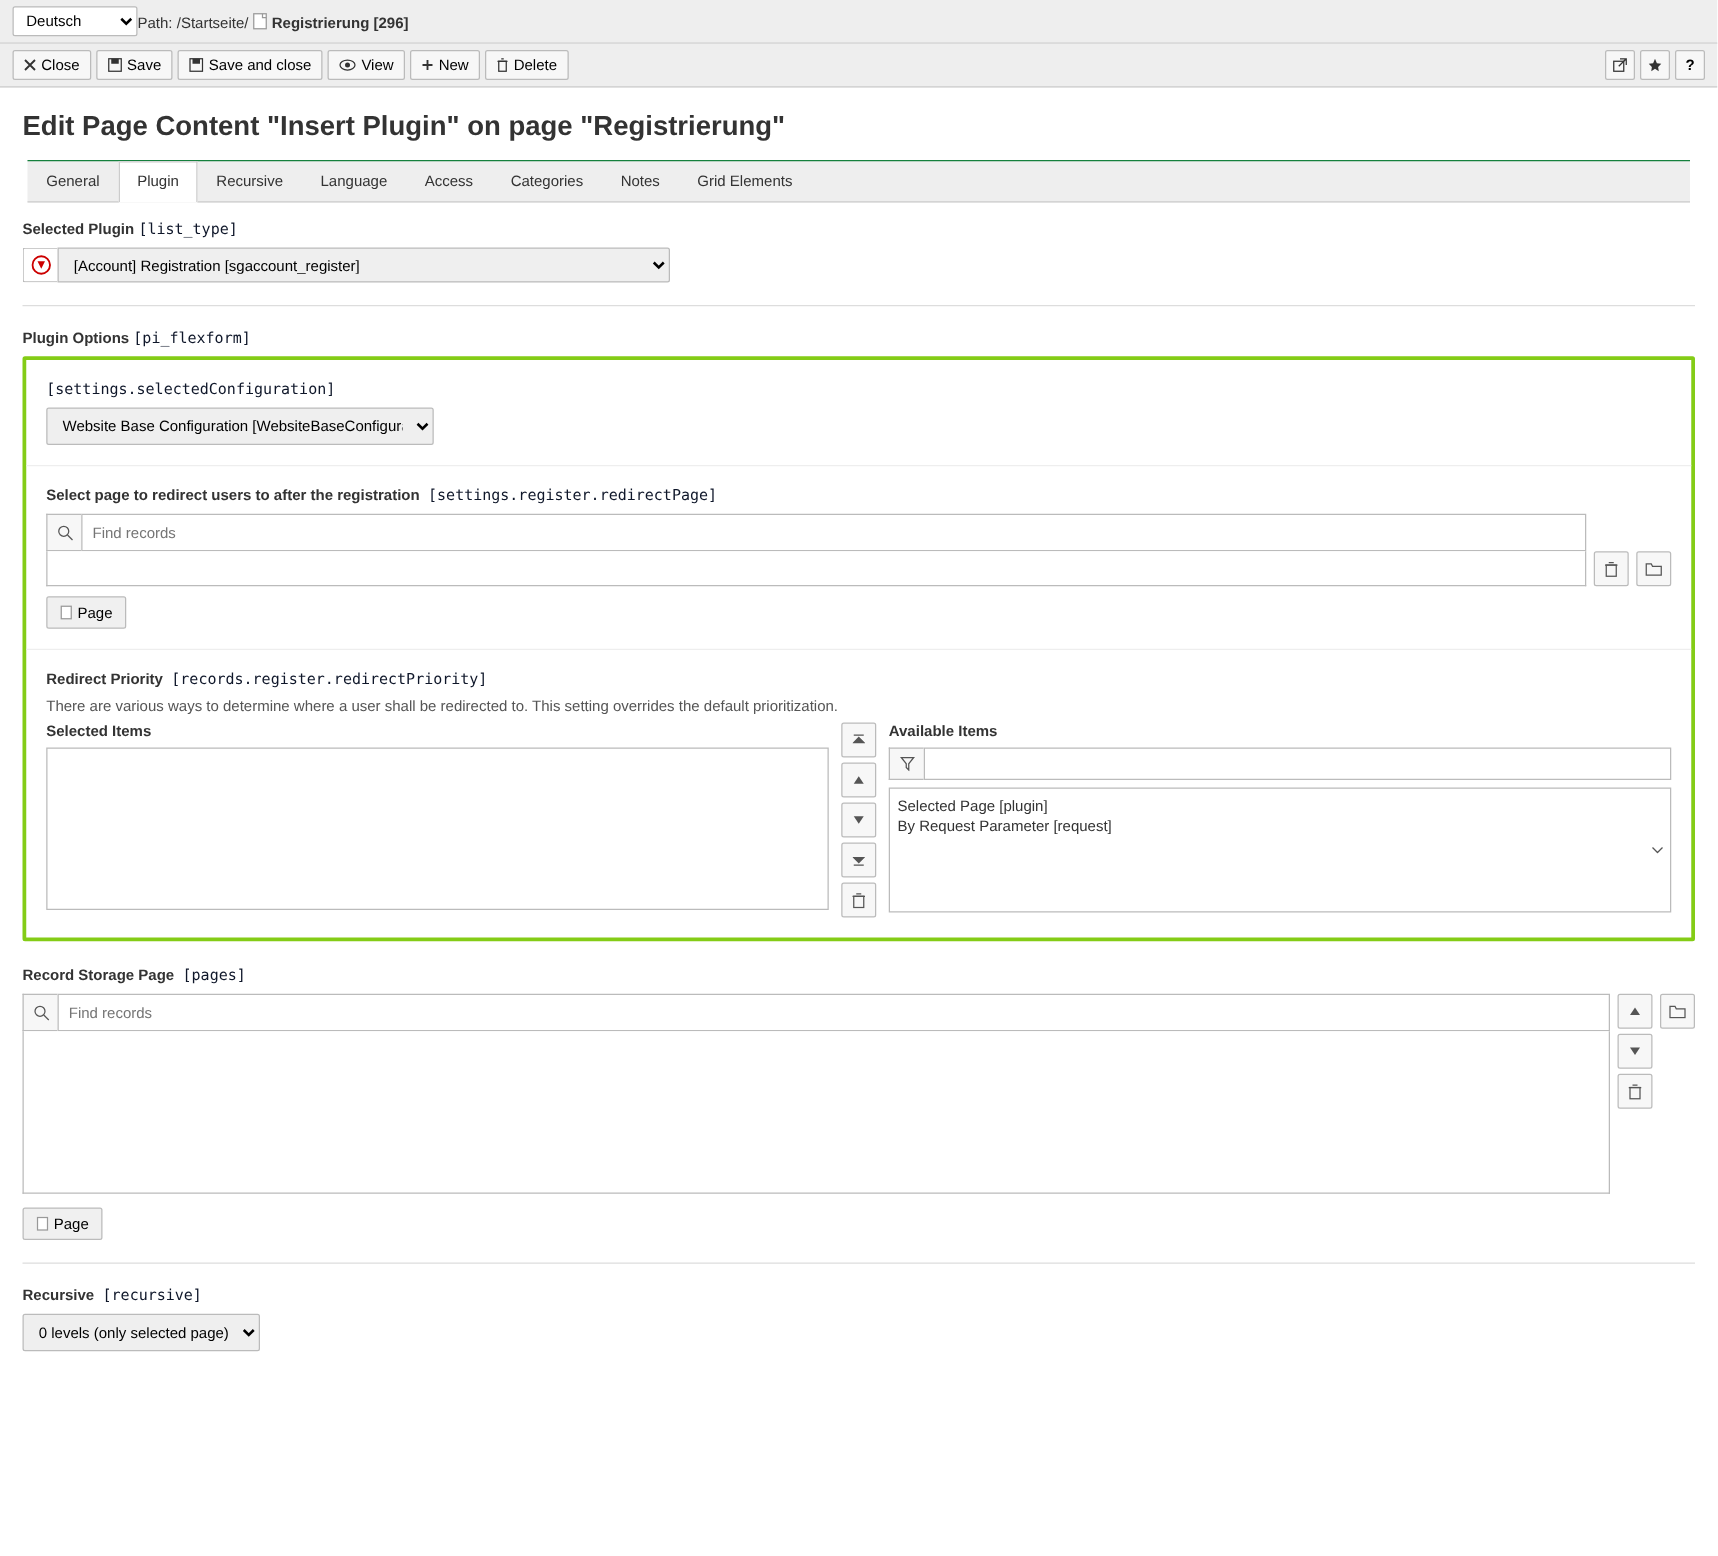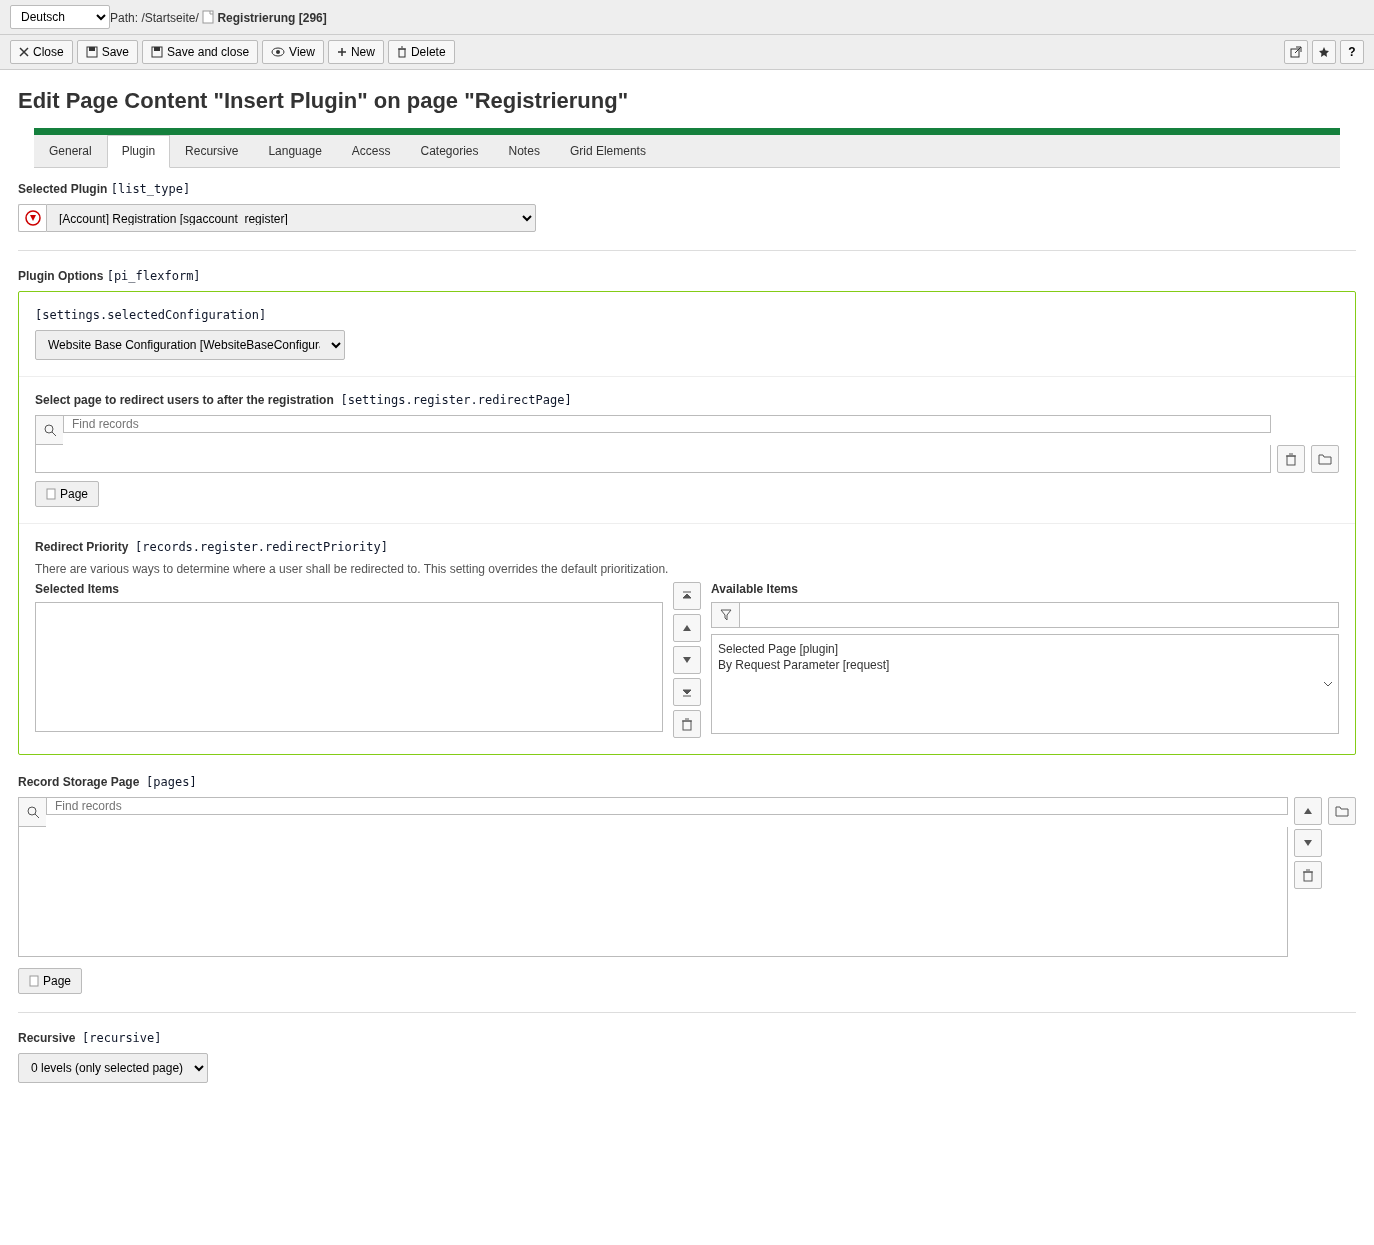--- a/index.html
+++ b/index.html
@@ -7,36 +7,36 @@
 .topbar { background: #eee; border-bottom: 1px solid #ccc; display: flex; align-items: center; padding: 5px 10px; }
 .lang-select { border: 1px solid #bbb; background: #fff; padding: 3px 6px; border-radius: 2px; font-size: 12px; width: 100px; }
 .path { font-size: 12px; }
 .path a { color: #333; text-decoration: none; }
 .path .bold { font-weight: bold; }
 .toolbar { background: #eee; border-bottom: 1px solid #ccc; display: flex; justify-content: space-between; align-items: center; padding: 5px 10px; }
 .toolbar-left, .toolbar-right { display: flex; gap: 4px; border-radius: 10px; }
 .btn { display: inline-flex; align-items: center; gap: 4px; border: 1px solid #bbb; background: #f7f7f7; padding: 4px 8px; border-radius: 2px; font-size: 12px; cursor: pointer; }
 .btn-icon { width: 24px; height: 24px; justify-content: center; padding: 0; }
 .page-title { font-size: 22px; font-weight: 600; padding: 18px 18px 14px 18px; }
-.tabs { display: flex; background: #eee; border-top: 7px solid #15803d; border-bottom: 1px solid #ccc; margin: 0 34px; }
+.tabs { display: flex; background: #eee; border-top: 1px solid #15803d; border-bottom: 1px solid #ccc; margin: 0 22px; }
 .tab { padding: 8px 14px; font-size: 12px; cursor: pointer; border: 1px solid transparent; }
 .tab.active { background: #fff; border: 1px solid #ccc; border-bottom: 1px solid #fff; margin-bottom: -1px; }
 .content { padding: 14px 18px; }
 .label-row { font-size: 12px; font-weight: bold; margin-bottom: 8px; }
 .code { font-family: monospace; color: #0f172a; font-weight: normal; }
 .plugin-select-row { display: flex; align-items: flex-start; margin-bottom: 16px; }
 .plugin-icon { width: 28px; height: 28px; border: 1px solid #bbb; border-right: none; display: flex; align-items: center; justify-content: center; border-radius: 2px 0 0 2px; background: #fff; }
 .plugin-select { border: 1px solid #bbb; padding: 6px 8px; width: 490px; border-radius: 0 2px 2px 0; font-size: 12px; height: 28px; }
-.options-panel { border: 1px solid #84cc16; border-radius: 2px; padding: 0; margin-bottom: 18px; }
+.options-panel { border: 3px solid #84cc16; border-radius: 2px; padding: 0; margin-bottom: 18px; }
 .panel-section { padding: 16px; border-bottom: 1px solid #eee; }
 .panel-section:last-child { border-bottom: none; }
 .config-select { border: 1px solid #bbb; padding: 6px 8px; font-size: 12px; border-radius: 2px; width: 310px; }
 .search-row { display: flex; margin-bottom: 0; }
 .search-icon-box { width: 28px; height: 30px; border: 1px solid #bbb; border-right: none; display: flex; align-items: center; justify-content: center; background: #f7f7f7; }
-.search-input { flex: 1; border: 1px solid #bbb; padding: 6px 8px; font-size: 12px; height: 18px; }
+.search-input { flex: 1; border: 1px solid #bbb; padding: 6px 8px; font-size: 12px; height: 30px; }
 .redirect-row { display: flex; gap: 6px; }
 .redirect-input { flex: 1; border: 1px solid #bbb; border-top: none; height: 28px; padding: 4px 8px; font-size: 12px; }
 .icon-btn { width: 28px; height: 28px; border: 1px solid #bbb; background: #f7f7f7; display: flex; align-items: center; justify-content: center; cursor: pointer; border-radius: 2px; }
 .page-btn { display: inline-flex; align-items: center; gap: 4px; border: 1px solid #bbb; background: #f0f0f0; padding: 5px 10px; border-radius: 2px; font-size: 12px; margin-top: 8px; cursor: pointer; }
 .help-text { font-size: 12px; color: #555; margin: 6px 0; }
 .two-col { display: flex; gap: 10px; }
 .col { flex: 1; }
 .col-label { font-size: 12px; font-weight: bold; margin-bottom: 6px; }
 .listbox { border: 1px solid #bbb; height: 130px; padding: 6px; font-size: 12px; background: #fff; overflow: auto; }
 .move-col { display: flex; flex-direction: column; gap: 4px; }

